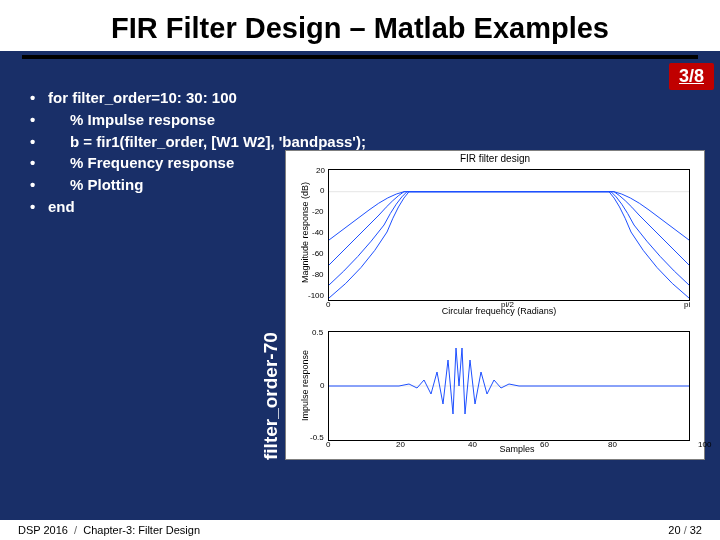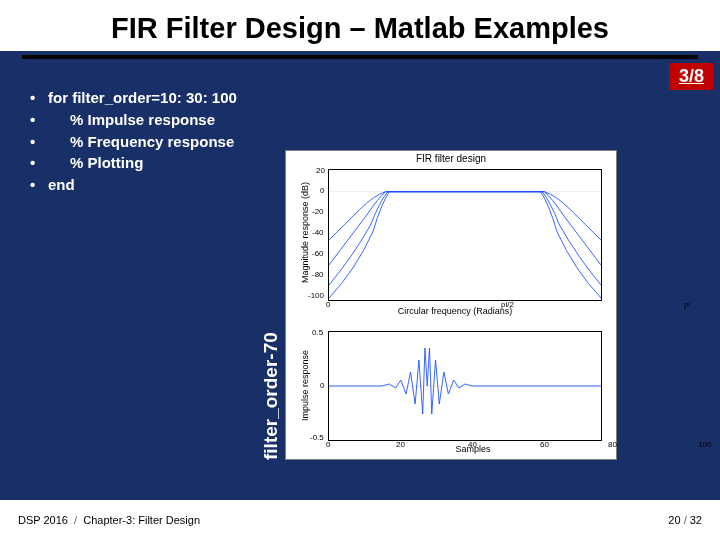--- a/index.html
+++ b/index.html
@@ -65,21 +65,21 @@
     font-weight: bold;
     font-size: 18px;
     padding: 3px 10px;
     border-radius: 2px;
     text-decoration: underline;
   }
   .figure {
     position: absolute;
     top: 150px;
     left: 285px;
-    width: 332px;
+    width: 420px;
     height: 310px;
     background: #fff;
     border: 1px solid #7f7f7f;
     box-sizing: border-box;
   }
   .fig-title {
     position: absolute;
     top: 2px; left: 0; right: 0;
     text-align: center;
     font-size: 10px;
@@ -126,21 +126,21 @@
     font-size: 19px;
     font-weight: bold;
     color: #fff;
     transform: rotate(-90deg);
     transform-origin: left top;
   }
   .footer {
     position: absolute;
     bottom: 0;
     left: 0; right: 0;
-    height: 40px;
+    height: 20px;
     background: #fff;
     color: #000;
     font-size: 11px;
     display: flex;
     align-items: center;
     padding: 0 18px;
     box-sizing: border-box;
   }
   .footer .sep { color: #666; }
   .footer .spacer { flex: 1; }
@@ -151,20 +151,21 @@
 <body>
 
 <div class="slide">
   <div class="header">FIR Filter Design – Matlab Examples</div>
   <div class="hr-thick"></div>
 
   <div class="content">
     <ul class="bullets">
       <li><span class="txt">for filter_order=10: 30: 100</span></li>
       <li class="indent"><span class="txt">% Impulse response</span></li>
+      <li class="indent"><span class="txt">b = fir1(filter_order, [W1 W2], 'bandpass');</span></li>
       <li class="indent"><span class="txt">% Frequency response</span></li>
       <li class="indent"><span class="txt">% Plotting</span></li>
       <li><span class="txt">end</span></li>
     </ul>
     <div class="badge">3/8</div>
   </div>
 
   <div class="side-text">filter_order-70</div>
 
   <div class="figure">

